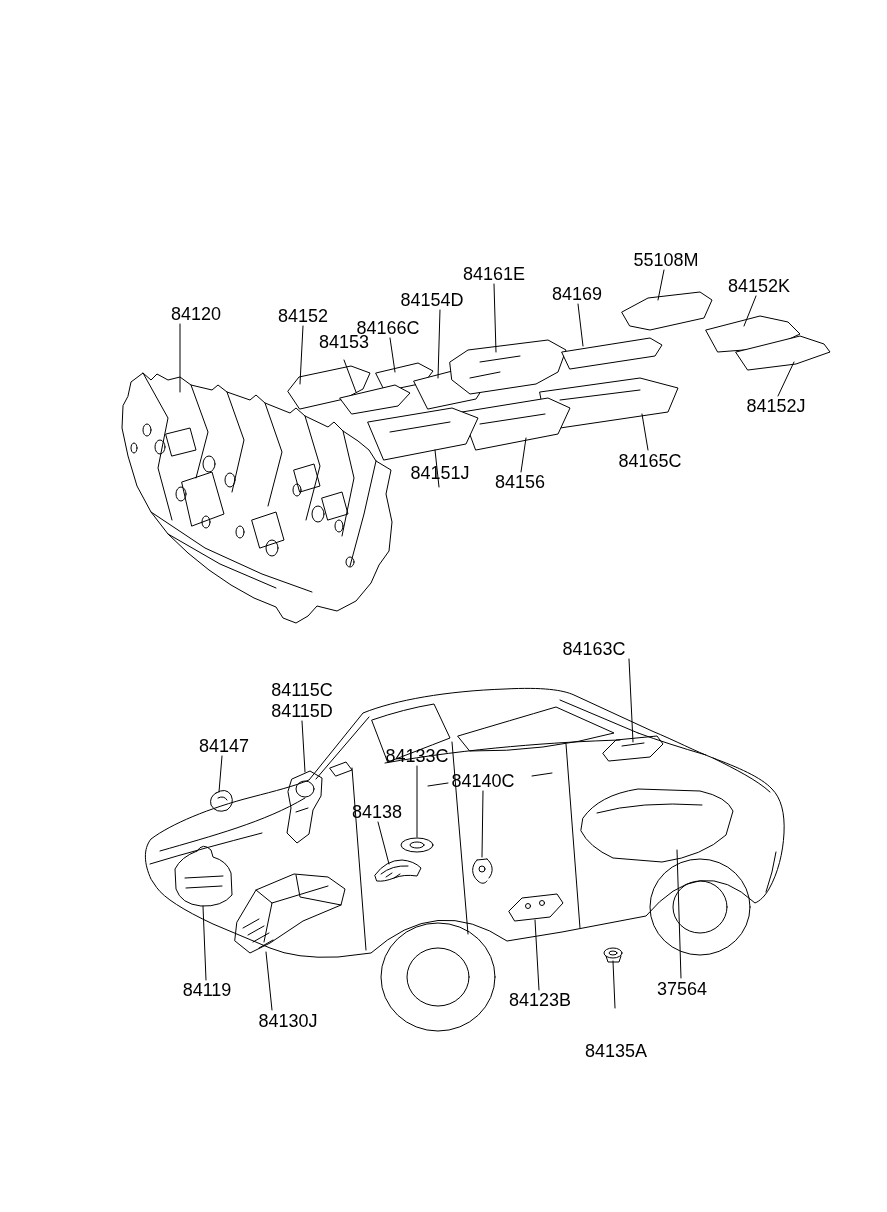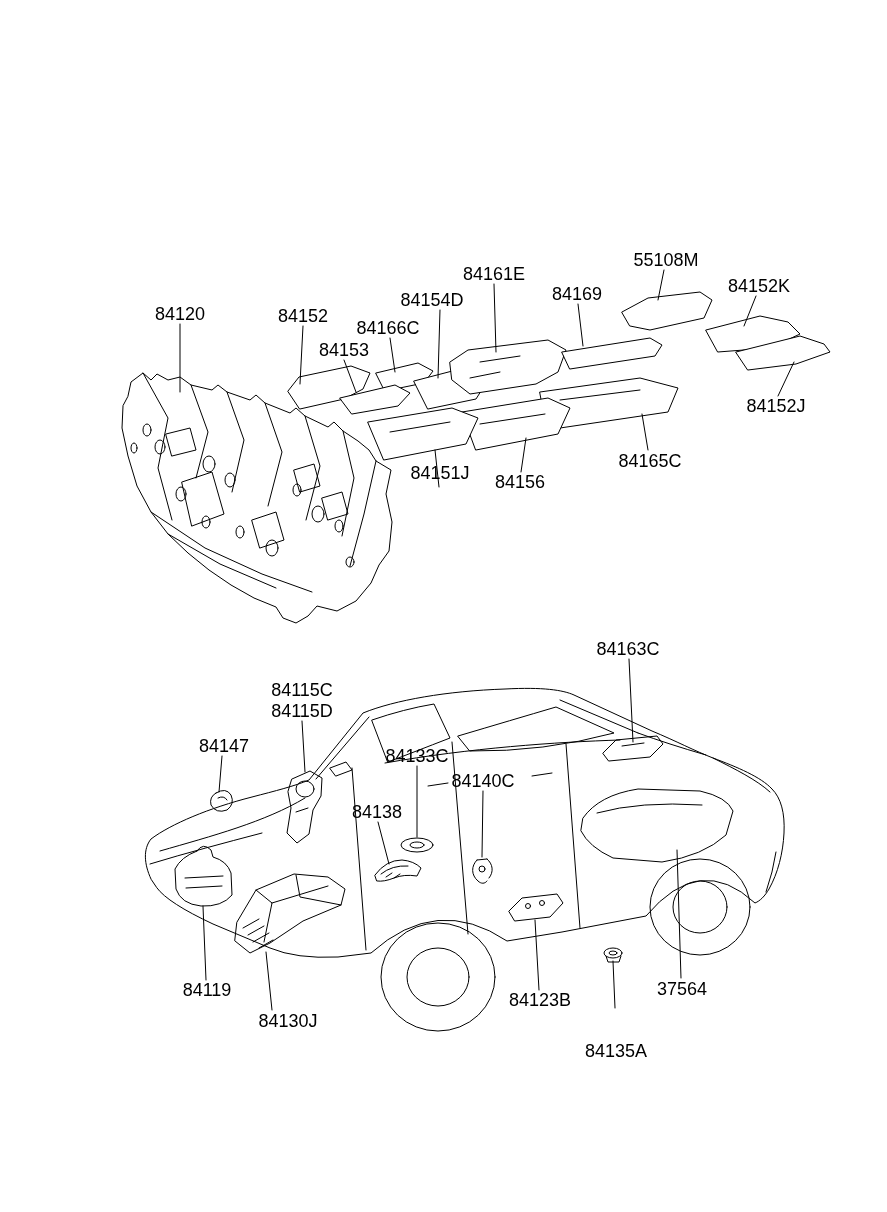--- a/index.html
+++ b/index.html
@@ -207,34 +207,34 @@
       <line x1="483" y1="791" x2="482" y2="857"></line>
       <line x1="378" y1="822" x2="389" y2="864"></line>
       <line x1="206" y1="980" x2="203" y2="906"></line>
       <line x1="272" y1="1010" x2="266" y2="952"></line>
       <line x1="539" y1="990" x2="535" y2="920"></line>
       <line x1="615" y1="1008" x2="613" y2="961"></line>
       <line x1="681" y1="978" x2="677" y2="850"></line>
     </g>
   </svg>
 
-  <div class="label" style="left:180px; top:305px">84120</div>
+  <div class="label" style="left:196px; top:305px">84120</div>
   <div class="label" style="left:303px; top:307px">84152</div>
   <div class="label" style="left:388px; top:319px">84166C</div>
-  <div class="label" style="left:344px; top:341px">84153</div>
+  <div class="label" style="left:344px; top:333px">84153</div>
   <div class="label" style="left:432px; top:291px">84154D</div>
   <div class="label" style="left:494px; top:265px">84161E</div>
   <div class="label" style="left:577px; top:285px">84169</div>
   <div class="label" style="left:666px; top:251px">55108M</div>
   <div class="label" style="left:759px; top:277px">84152K</div>
   <div class="label" style="left:776px; top:397px">84152J</div>
   <div class="label" style="left:650px; top:452px">84165C</div>
   <div class="label" style="left:520px; top:473px">84156</div>
   <div class="label" style="left:440px; top:464px">84151J</div>
-  <div class="label" style="left:628px; top:640px">84163C</div>
+  <div class="label" style="left:594px; top:640px">84163C</div>
   <div class="label" style="left:302px; top:681px">84115C</div>
   <div class="label" style="left:302px; top:702px">84115D</div>
   <div class="label" style="left:224px; top:737px">84147</div>
   <div class="label" style="left:417px; top:747px">84133C</div>
   <div class="label" style="left:483px; top:772px">84140C</div>
   <div class="label" style="left:377px; top:803px">84138</div>
   <div class="label" style="left:207px; top:981px">84119</div>
   <div class="label" style="left:288px; top:1012px">84130J</div>
   <div class="label" style="left:540px; top:991px">84123B</div>
   <div class="label" style="left:616px; top:1042px">84135A</div>

